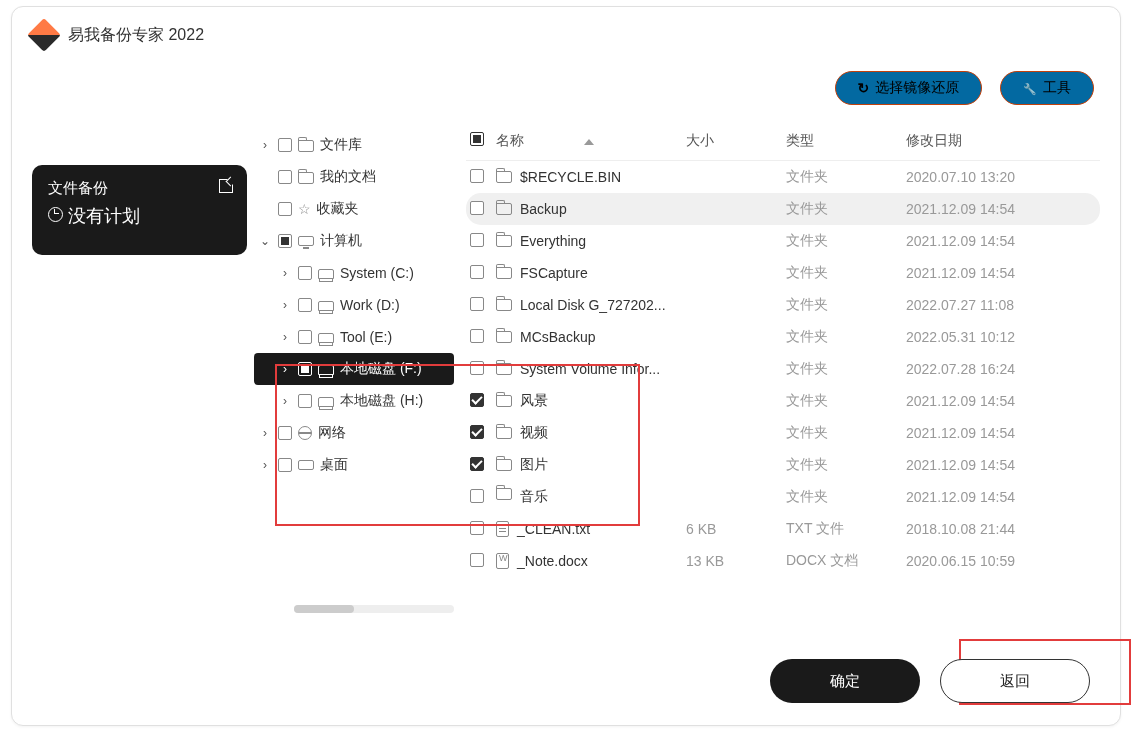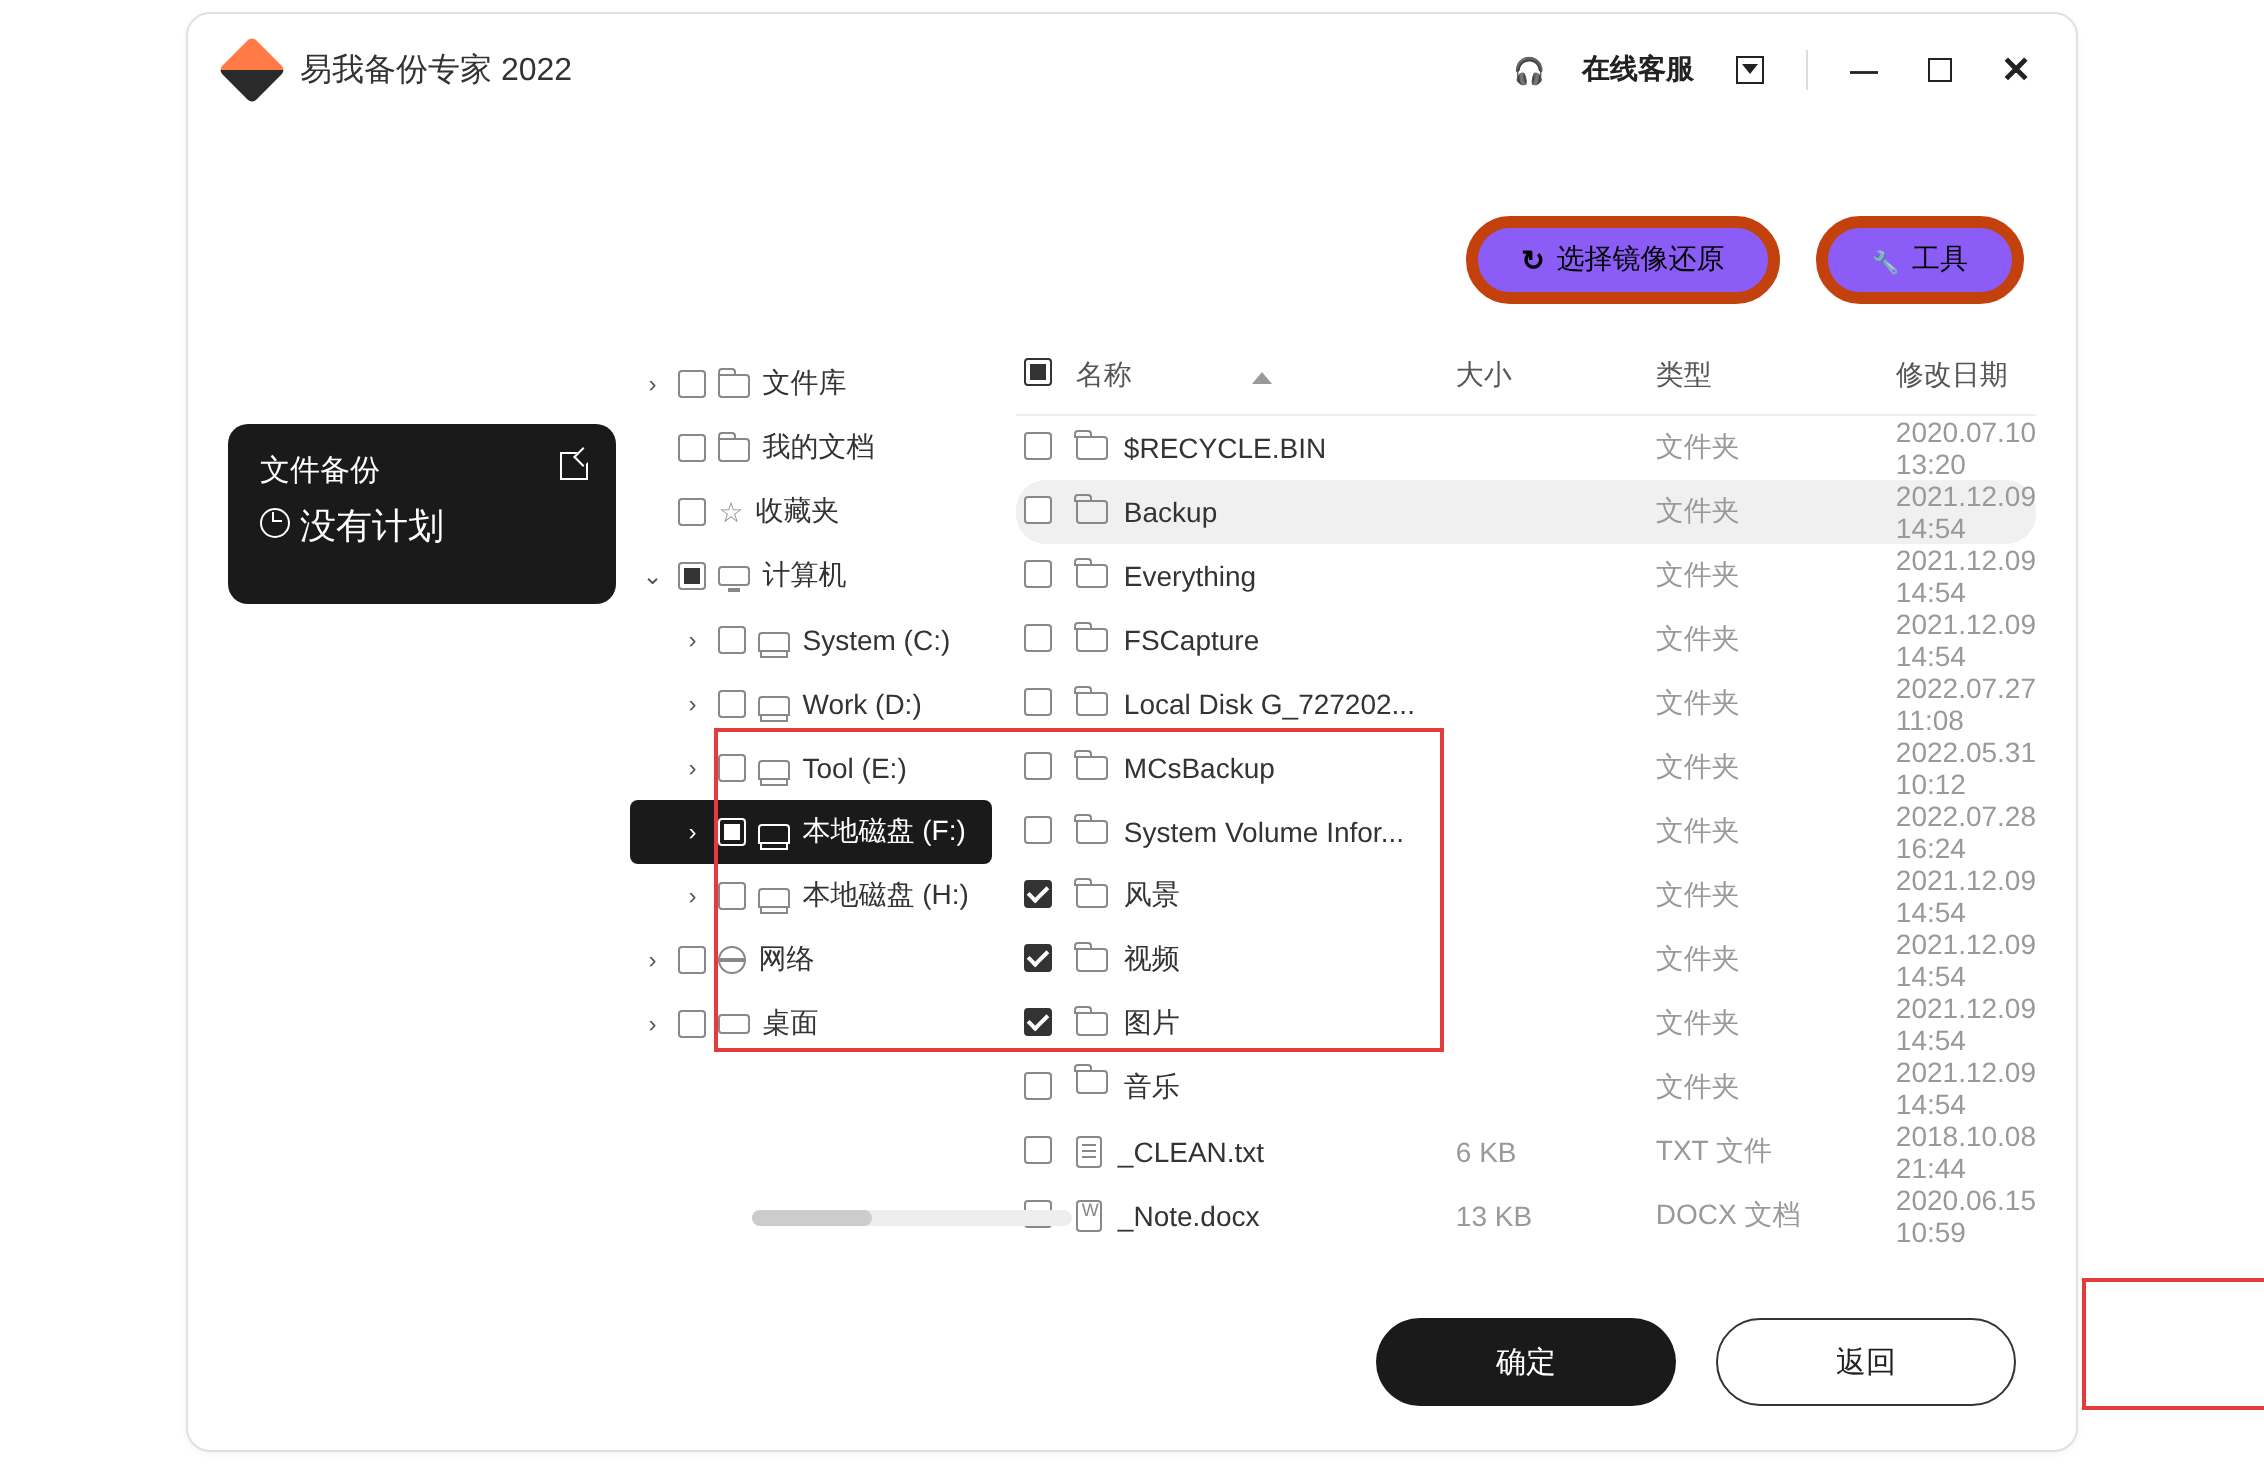--- a/index.html
+++ b/index.html
@@ -1,29 +1,29 @@
 <!DOCTYPE html>
 <html><head>
 <meta charset="utf-8">
 <style>
 * { margin: 0; padding: 0; box-sizing: border-box; font-family: "Microsoft YaHei", Arial, sans-serif; }
 body { background: #fff; width: 1132px; height: 732px; overflow: hidden; position: relative; }
-.window { width: 946px; height: 720px; margin: 6px auto; border: 1px solid #e0e0e0; border-radius: 12px; position: relative; background: #fff; box-shadow: 0 1px 3px rgba(0,0,0,0.05); }
+.window { width: 1110px; height: 720px; margin: 6px auto; border: 1px solid #e0e0e0; border-radius: 12px; position: relative; background: #fff; box-shadow: 0 1px 3px rgba(0,0,0,0.05); }
 .titlebar { display: flex; align-items: center; height: 56px; padding: 0 20px; }
 .logo { width: 24px; height: 24px; background: linear-gradient(135deg, #ff7a45 50%, #2a2a2a 50%); transform: rotate(45deg); margin-right: 12px; border-radius: 3px; }
 .app-title { font-size: 16px; color: #333; }
 .titlebar-right { margin-left: auto; display: flex; align-items: center; gap: 18px; }
 .titlebar-right .headset { font-size: 14px; }
 .titlebar-right .kf { font-size: 14px; font-weight: bold; color: #222; }
 .tb-btn { width: 20px; height: 20px; display: inline-flex; align-items: center; justify-content: center; font-size: 14px; color: #222; cursor: pointer; }
 .tb-sq { border: 1.5px solid #222; width: 14px; height: 14px; position: relative; }
 .tb-sq::after { content: ""; position: absolute; left: 2px; top: 3px; border-left: 4px solid transparent; border-right: 4px solid transparent; border-top: 5px solid #222; }
 .sep { width: 1px; height: 20px; background: #ddd; }
 .toolbar2 { display: flex; justify-content: flex-end; padding: 8px 26px 16px; gap: 18px; }
-.pill-btn { border: 6px solid #c2410c; border-radius: 22px; padding: 7px 22px; font-size: 14px; display: flex; align-items: center; gap: 6px; cursor: pointer; background: #8b5cf6; margin-top: 37px; }
+.pill-btn { border: 1px solid #c2410c; border-radius: 22px; padding: 7px 22px; font-size: 14px; display: flex; align-items: center; gap: 6px; cursor: pointer; background: #0369a1; }
 .content { display: flex; padding: 0 20px; gap: 12px; }
 .side-panel { width: 215px; }
 .task-card { background: #1a1a1a; color: #fff; border-radius: 10px; padding: 14px 16px; height: 90px; position: relative; margin-top: 44px; }
 .task-card .t { font-size: 15px; margin-bottom: 6px; }
 .task-card .s { font-size: 18px; display: flex; align-items: center; gap: 5px; }
 .task-card .edit { position: absolute; top: 14px; right: 14px; }
 .clock-icon::before { content: ""; display:inline-block; width:13px; height:13px; border:1.5px solid #fff; border-radius:50%; position:relative; }
 .clock-icon::after { content:""; position:absolute; width:4px; height:4px; border-left:1.5px solid #fff; border-bottom:1.5px solid #fff; margin-left:-9px; margin-top:3px;}
 .tree { width: 200px; padding-top: 8px; margin-left:-5px;}
 .tree-row { display: flex; align-items: center; height: 32px; font-size: 14px; color: #333; gap: 6px; cursor: pointer; padding-left: 4px; }
@@ -83,33 +83,20 @@
 .close{font-size:18px;font-weight:bold;}
 </style>
 </head>
 <body>
 
 <div class="window">
 
   <div class="titlebar">
     <div class="logo"></div>
     <div class="app-title">易我备份专家 2022</div>
-    <div class="titlebar-right">
-      <span class="headset"></span>
-      <span class="kf">在线客服</span>
-      <span class="tb-btn">
-          <span class="tb-sq"></span>
-        </span>
-      <span class="sep"></span>
-      <span class="tb-btn min">—</span>
-      <span class="tb-btn">
-          <span class="max"></span>
-        </span>
-      <span class="tb-btn close">✕</span>
-    </div>
   </div>
 
   <div class="toolbar2">
     <div class="pill-btn">
       <span class="refresh"></span>
       <span>选择镜像还原</span>
     </div>
     <div class="pill-btn">
       <span class="wrench"></span>
       <span>工具</span>

